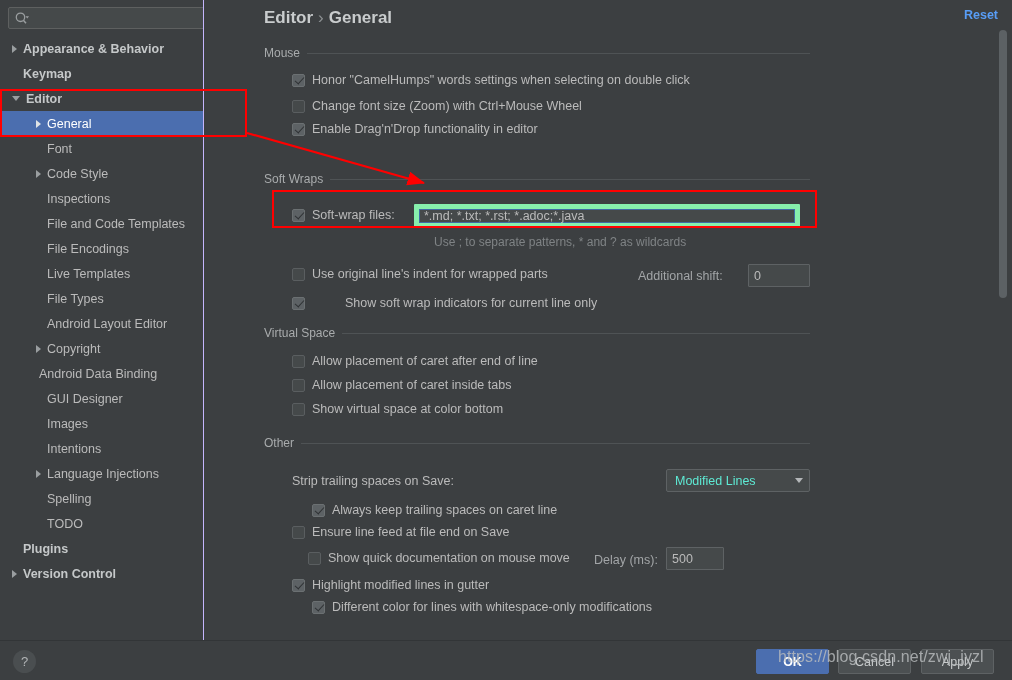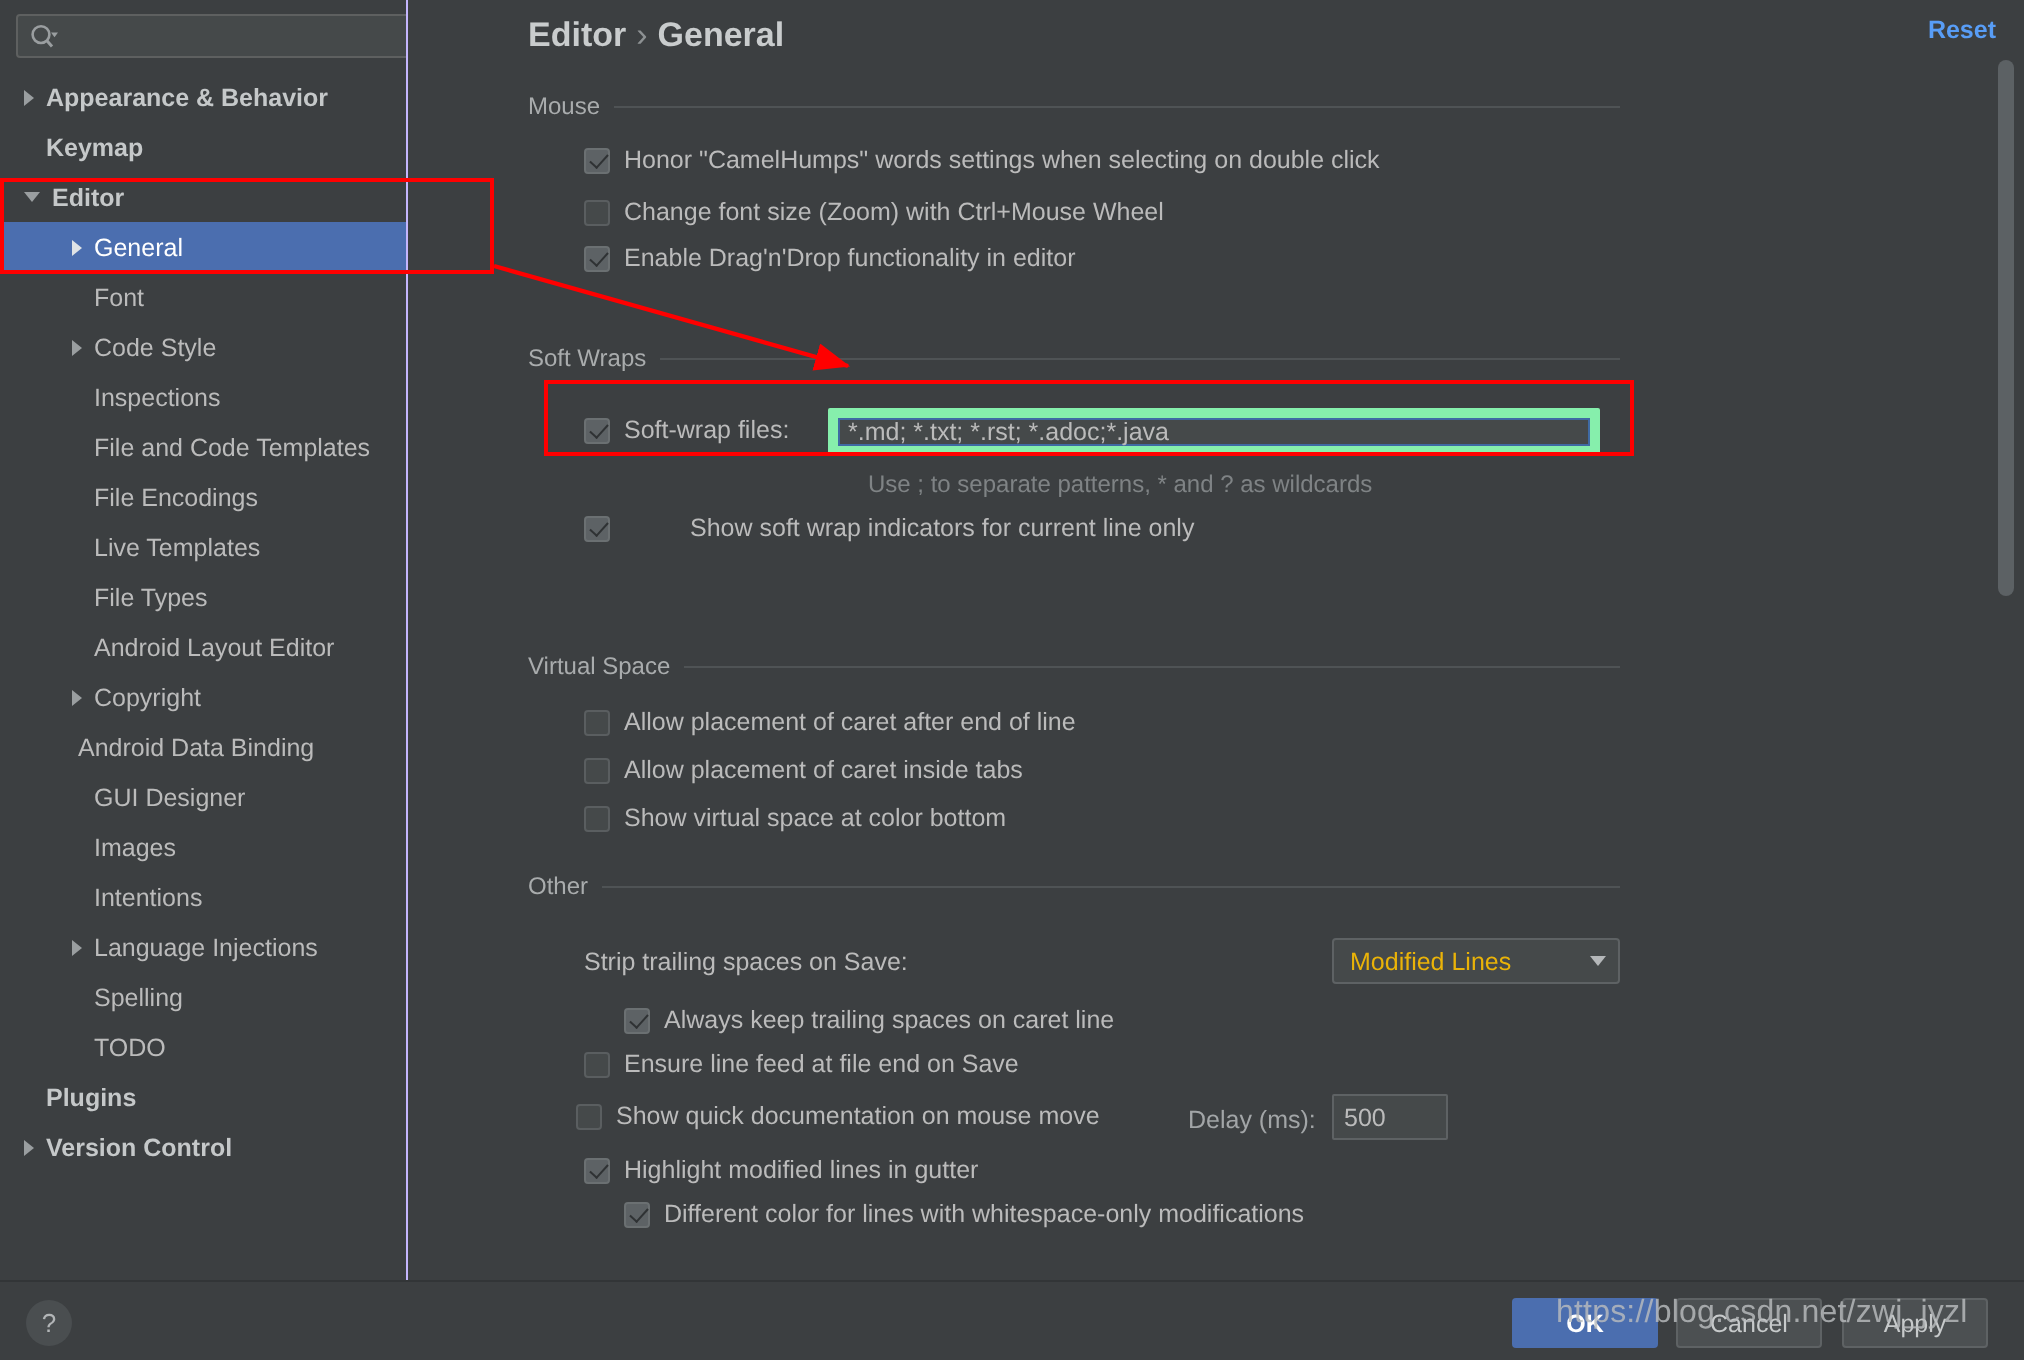--- a/index.html
+++ b/index.html
@@ -208,21 +208,21 @@
     color: #a2a5a7;
   }
   .combo {
     background: #45494a;
     border: 1px solid #5e6264;
     border-radius: 2px;
     height: 23px;
     display: flex;
     align-items: center;
     padding: 0 6px 0 8px;
-    color: #eab308;
+    color: #5eead4;
     font-size: 12.5px;
     cursor: default;
   }
   .combo .cval { flex: 1 1 auto; }
   .combo .caret {
     width: 0; height: 0;
     border-top: 5px solid #b4b7b9;
     border-left: 4.5px solid transparent;
     border-right: 4.5px solid transparent;
   }
@@ -513,20 +513,28 @@
       <div style="position:relative; margin-top:17px; height:24px;">
         <div class="cb-row" style="position:absolute; left:28px; top:4px;">
           <i class="cbox checked"></i>
           <span class="cb-label">Soft-wrap files:</span>
         </div>
         <input class="txtfield focused" type="text" style="position: absolute; left: 150px; top: 0px; width: 386px; height: 24px;" value="*.md; *.txt; *.rst; *.adoc;*.java">
       </div>
 
       <div class="hint" style="margin-top:7px; margin-left:170px;">Use ; to separate patterns, * and ? as wildcards</div>
 
+      <div style="position:relative; margin-top:15px; height:24px;">
+        <div class="cb-row" style="position:absolute; left:28px; top:3px;">
+          <i class="cbox unchecked"></i>
+          <span class="cb-label">Use original line's indent for wrapped parts</span>
+        </div>
+        <span class="inline-label" style="position:absolute; left:374px; top:5px;">Additional shift:</span>
+        <input class="txtfield" type="text" style="position: absolute; left: 484px; top: 0px; width: 62px; height: 23px;" value="0">
+      </div>
 
       <div class="cb-row" style="margin-top:8px; margin-left:28px;gap:33px;">
         <i class="cbox checked"></i>
         <span class="cb-label">Show soft wrap indicators for current line only</span>
       </div>
     </div>
 
     <div class="section" style="top:325px;">
       <div class="sec-title">
         <span>Virtual Space</span>
@@ -565,21 +573,21 @@
         <i class="cbox checked"></i>
         <span class="cb-label">Always keep trailing spaces on caret line</span>
       </div>
 
       <div class="cb-row" style="margin-top:7px; margin-left:28px;">
         <i class="cbox unchecked"></i>
         <span class="cb-label">Ensure line feed at file end on Save</span>
       </div>
 
       <div style="position:relative; margin-top:7px; height:24px;">
-        <div class="cb-row" style="position:absolute; left:24px; top:4px;">
+        <div class="cb-row" style="position:absolute; left:44px; top:4px;">
           <i class="cbox unchecked"></i>
           <span class="cb-label">Show quick documentation on mouse move</span>
         </div>
         <span class="inline-label" style="position:absolute; left:330px; top:6px;">Delay (ms):</span>
         <input class="txtfield" type="text" style="position: absolute; left: 402px; top: 0px; width: 58px; height: 23px;" value="500">
       </div>
 
       <div class="cb-row" style="margin-top:7px; margin-left:28px;">
         <i class="cbox checked"></i>
         <span class="cb-label">Highlight modified lines in gutter</span>

